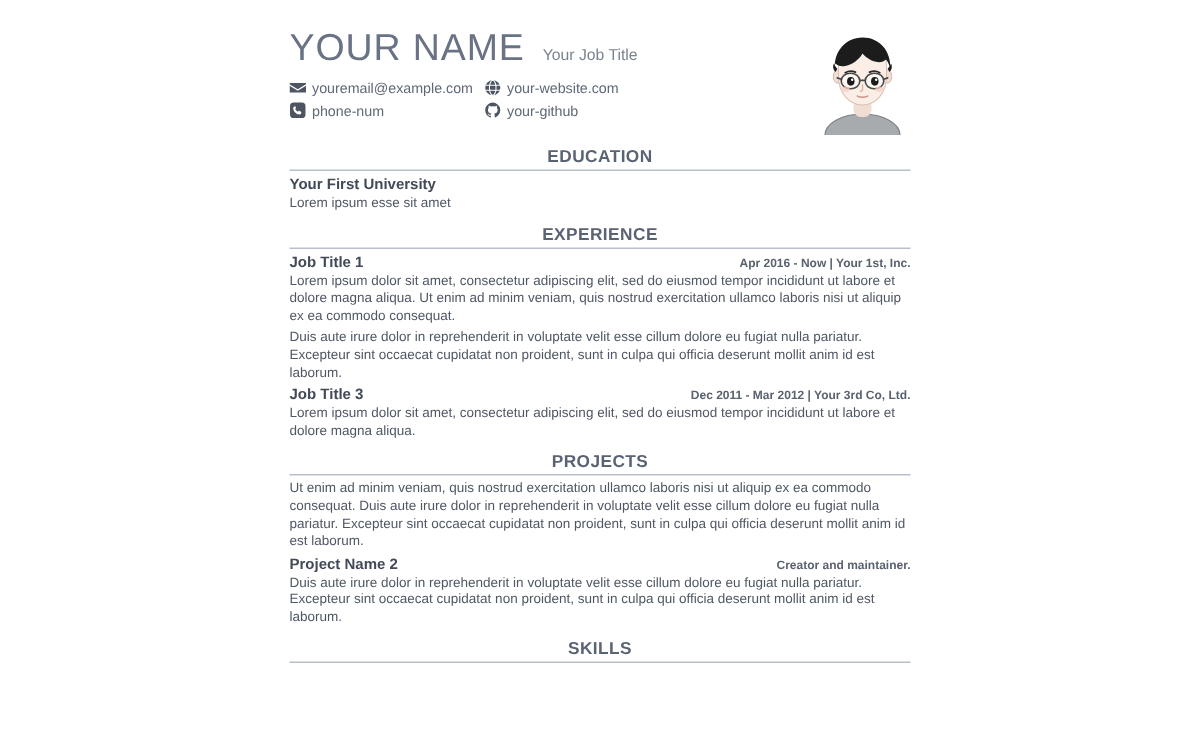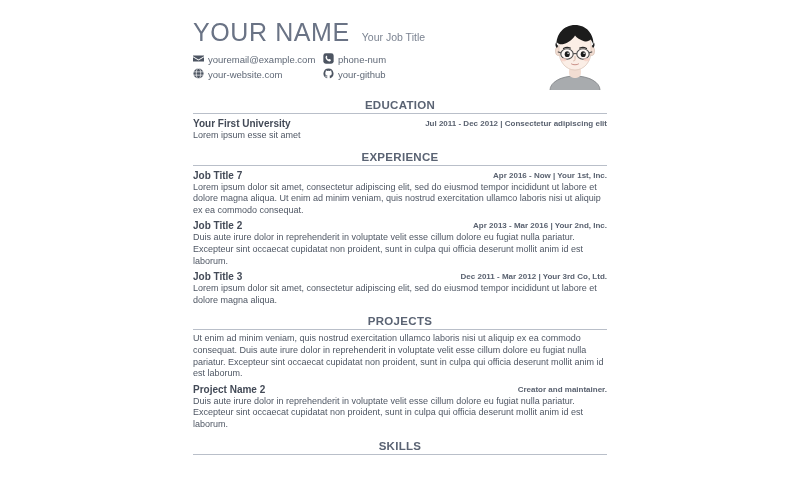--- a/index.html
+++ b/index.html
@@ -150,36 +150,36 @@
             <svg viewBox="0 0 16 16" width="11" height="11" fill="currentColor">
               <path d="M0 3.5h16v1.1L8 9.4 0 4.6V3.5zm0 2.6l8 4.7 8-4.7v6.4H0V6.1z"></path>
             </svg>
           </span>
           <span>youremail@example.com</span>
         </div>
 
         <div class="contact">
           <span class="ico">
             <svg viewBox="0 0 16 16" width="11" height="11" fill="currentColor">
-              <rect x="0.5" y="0.5" width="15" height="15" rx="3.5"></rect>
-              <path d="M4.6 3.4c.5 0 .8.2 1 .7l.6 1.3c.2.4.1.7-.2 1l-.5.5c.6 1.1 1.4 1.9 2.5 2.5l.5-.5c.3-.3.6-.4 1-.2l1.3.6c.5.2.7.5.7 1 0 1.1-.9 2-2 1.9-3.1-.3-5.6-2.8-5.9-5.9-.1-1.1.8-2 1.9-1.9z" fill="#ffffff"></path>
-            </svg>
-          </span>
-          <span>phone-num</span>
-        </div>
-
-        <div class="contact">
-          <span class="ico">
-            <svg viewBox="0 0 16 16" width="11" height="11" fill="currentColor">
               <circle cx="8" cy="8" r="7.3"></circle>
               <ellipse cx="8" cy="8" rx="3.2" ry="7.3" fill="none" stroke="#ffffff" stroke-width="1"></ellipse>
               <path d="M1 5.6h14M1 10.4h14" stroke="#ffffff" stroke-width="1" fill="none"></path>
             </svg>
           </span>
           <span>your-website.com</span>
+        </div>
+
+        <div class="contact">
+          <span class="ico">
+            <svg viewBox="0 0 16 16" width="11" height="11" fill="currentColor">
+              <rect x="0.5" y="0.5" width="15" height="15" rx="3.5"></rect>
+              <path d="M4.6 3.4c.5 0 .8.2 1 .7l.6 1.3c.2.4.1.7-.2 1l-.5.5c.6 1.1 1.4 1.9 2.5 2.5l.5-.5c.3-.3.6-.4 1-.2l1.3.6c.5.2.7.5.7 1 0 1.1-.9 2-2 1.9-3.1-.3-5.6-2.8-5.9-5.9-.1-1.1.8-2 1.9-1.9z" fill="#ffffff"></path>
+            </svg>
+          </span>
+          <span>phone-num</span>
         </div>
 
         <div class="contact">
           <span class="ico">
             <svg viewBox="0 0 16 16" width="11" height="11" fill="currentColor">
               <path d="M8 0.6a7.4 7.4 0 00-2.3 14.4c.37.07.5-.16.5-.36v-1.3c-2.06.45-2.5-.99-2.5-.99-.34-.86-.83-1.09-.83-1.09-.68-.46.05-.45.05-.45.75.05 1.14.77 1.14.77.67 1.14 1.75.81 2.18.62.07-.48.26-.81.47-1-1.64-.19-3.37-.82-3.37-3.66 0-.81.29-1.47.76-1.99-.08-.19-.33-.94.07-1.96 0 0 .62-.2 2.03.76a7.1 7.1 0 013.7 0c1.4-.96 2.02-.76 2.02-.76.4 1.02.15 1.77.08 1.96.48.52.76 1.18.76 1.99 0 2.85-1.73 3.47-3.38 3.65.27.23.5.68.5 1.37v2.03c0 .2.13.43.51.36A7.4 7.4 0 008 .6z"></path>
             </svg>
           </span>
           <span>your-github</span>
         </div>
@@ -222,43 +222,38 @@
         </svg>
       </div>
     </div>
 
     <div class="section">
       <div class="section-title">EDUCATION</div>
 
       <div class="entry">
         <div class="entry-head">
           <div class="entry-title">Your First University</div>
-          <div class="entry-meta">Jul 2011 - Dec 2012 | Consectetur adipiscing elit</div>
         </div>
         <div class="entry-body">Lorem ipsum esse sit amet</div>
       </div>
 
     </div>
 
     <div class="section">
       <div class="section-title">EXPERIENCE</div>
 
       <div class="entry">
         <div class="entry-head">
-          <div class="entry-title">Job Title 7</div>
+          <div class="entry-title">Job Title 1</div>
           <div class="entry-meta">Apr 2016 - Now | Your 1st, Inc.</div>
         </div>
         <div class="entry-body">Lorem ipsum dolor sit amet, consectetur adipiscing elit, sed do eiusmod tempor incididunt ut labore et dolore magna aliqua. Ut enim ad minim veniam, quis nostrud exercitation ullamco laboris nisi ut aliquip ex ea commodo consequat.</div>
       </div>
 
       <div class="entry">
-        <div class="entry-head">
-          <div class="entry-title">Job Title 2</div>
-          <div class="entry-meta">Apr 2013 - Mar 2016 | Your 2nd, Inc.</div>
-        </div>
         <div class="entry-body">Duis aute irure dolor in reprehenderit in voluptate velit esse cillum dolore eu fugiat nulla pariatur. Excepteur sint occaecat cupidatat non proident, sunt in culpa qui officia deserunt mollit anim id est laborum.</div>
       </div>
 
       <div class="entry">
         <div class="entry-head">
           <div class="entry-title">Job Title 3</div>
           <div class="entry-meta">Dec 2011 - Mar 2012 | Your 3rd Co, Ltd.</div>
         </div>
         <div class="entry-body">Lorem ipsum dolor sit amet, consectetur adipiscing elit, sed do eiusmod tempor incididunt ut labore et dolore magna aliqua.</div>
       </div>

